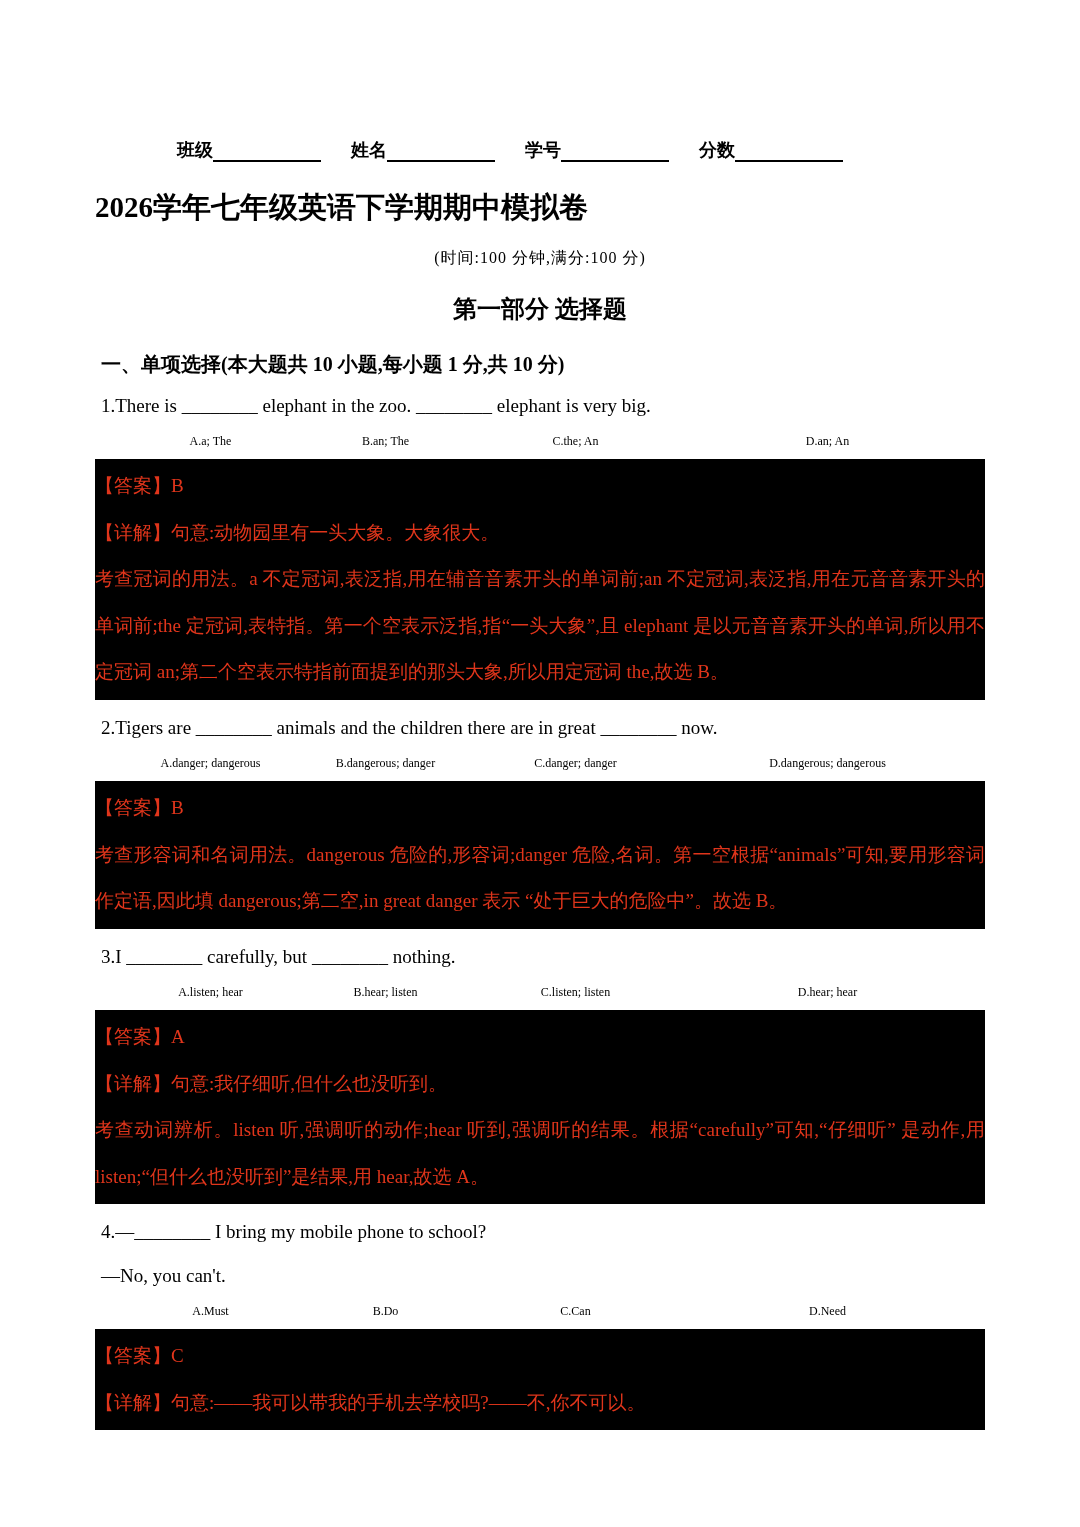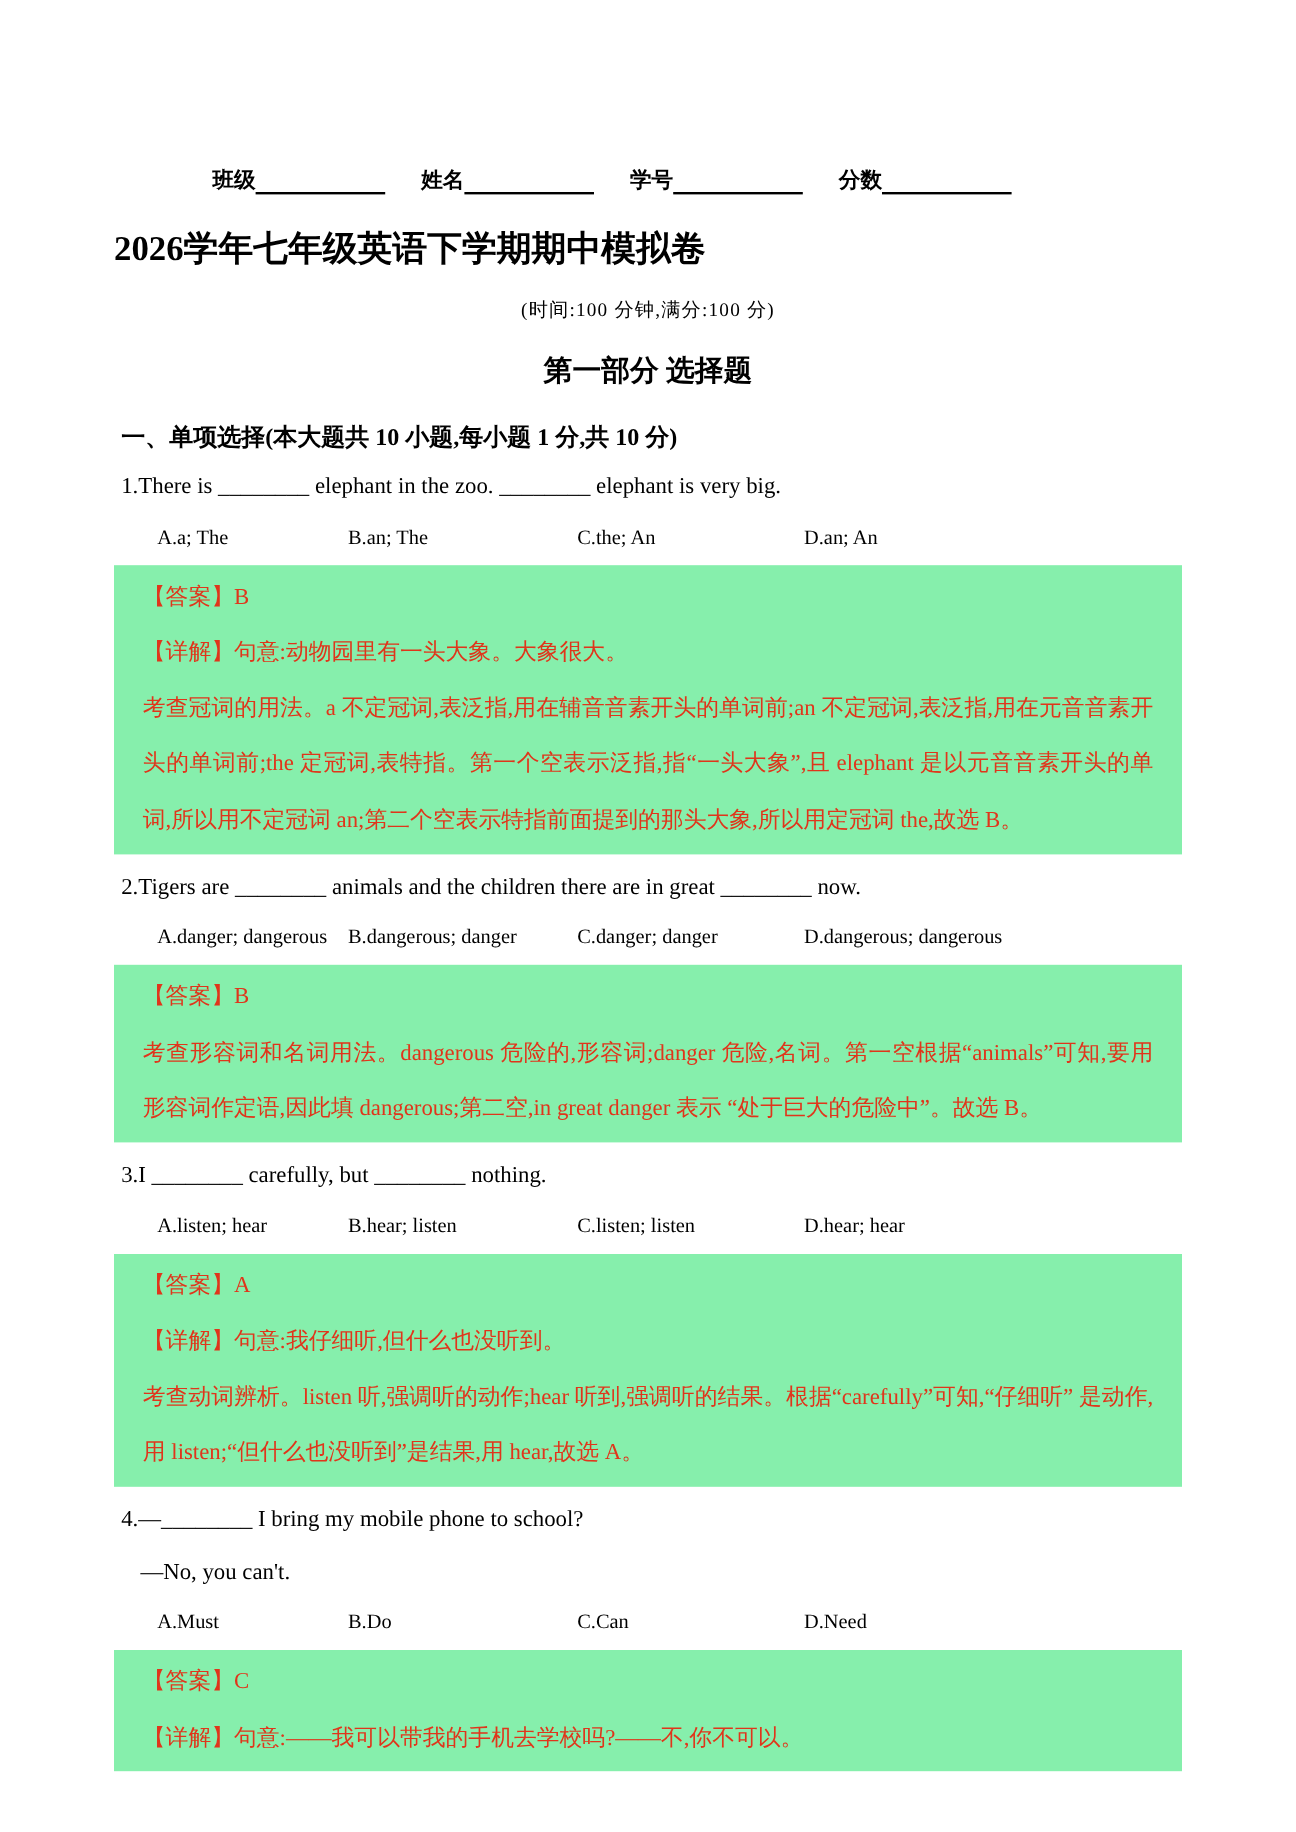--- a/index.html
+++ b/index.html
@@ -58,40 +58,41 @@
     padding-left: 6px;
   }
   
   .question { margin-top: 4px; }
   .q-text {
     font-size: 19px;
     line-height: 2.3;
     margin: 6px 0 0 0;
     padding-left: 6px;
   }
-  .q-text2 { margin-top: 0; padding-left: 6px; margin-left: 16px; }
+  .q-text2 { margin-top: 0; padding-left: 6px; }
   .options {
     display: flex;
-    font-size: 17px;
+    font-size: 12px;
     line-height: 2.3;
     padding-left: 36px;
     margin: 0;
+    text-align: center;
   }
   .opt { white-space: nowrap; }
   .opt-a { min-width: 159px; }
   .opt-b { min-width: 191px; }
   .opt-c { min-width: 189px; }
   .opt-d { flex: 1; }
   
   .answer-block {
-    background: #86efac;
+    background: #000000;
     color: #e0351b;
     font-size: 19px;
     line-height: 2.45;
-    padding: 4px 24px;
+    padding: 4px 0;
     margin-top: 4px;
   }
   .answer-block p { margin: 0; }
   .detail-para { text-align: justify; }
 </style>
 </head>
 <body>
 
 <div class="page">
 

